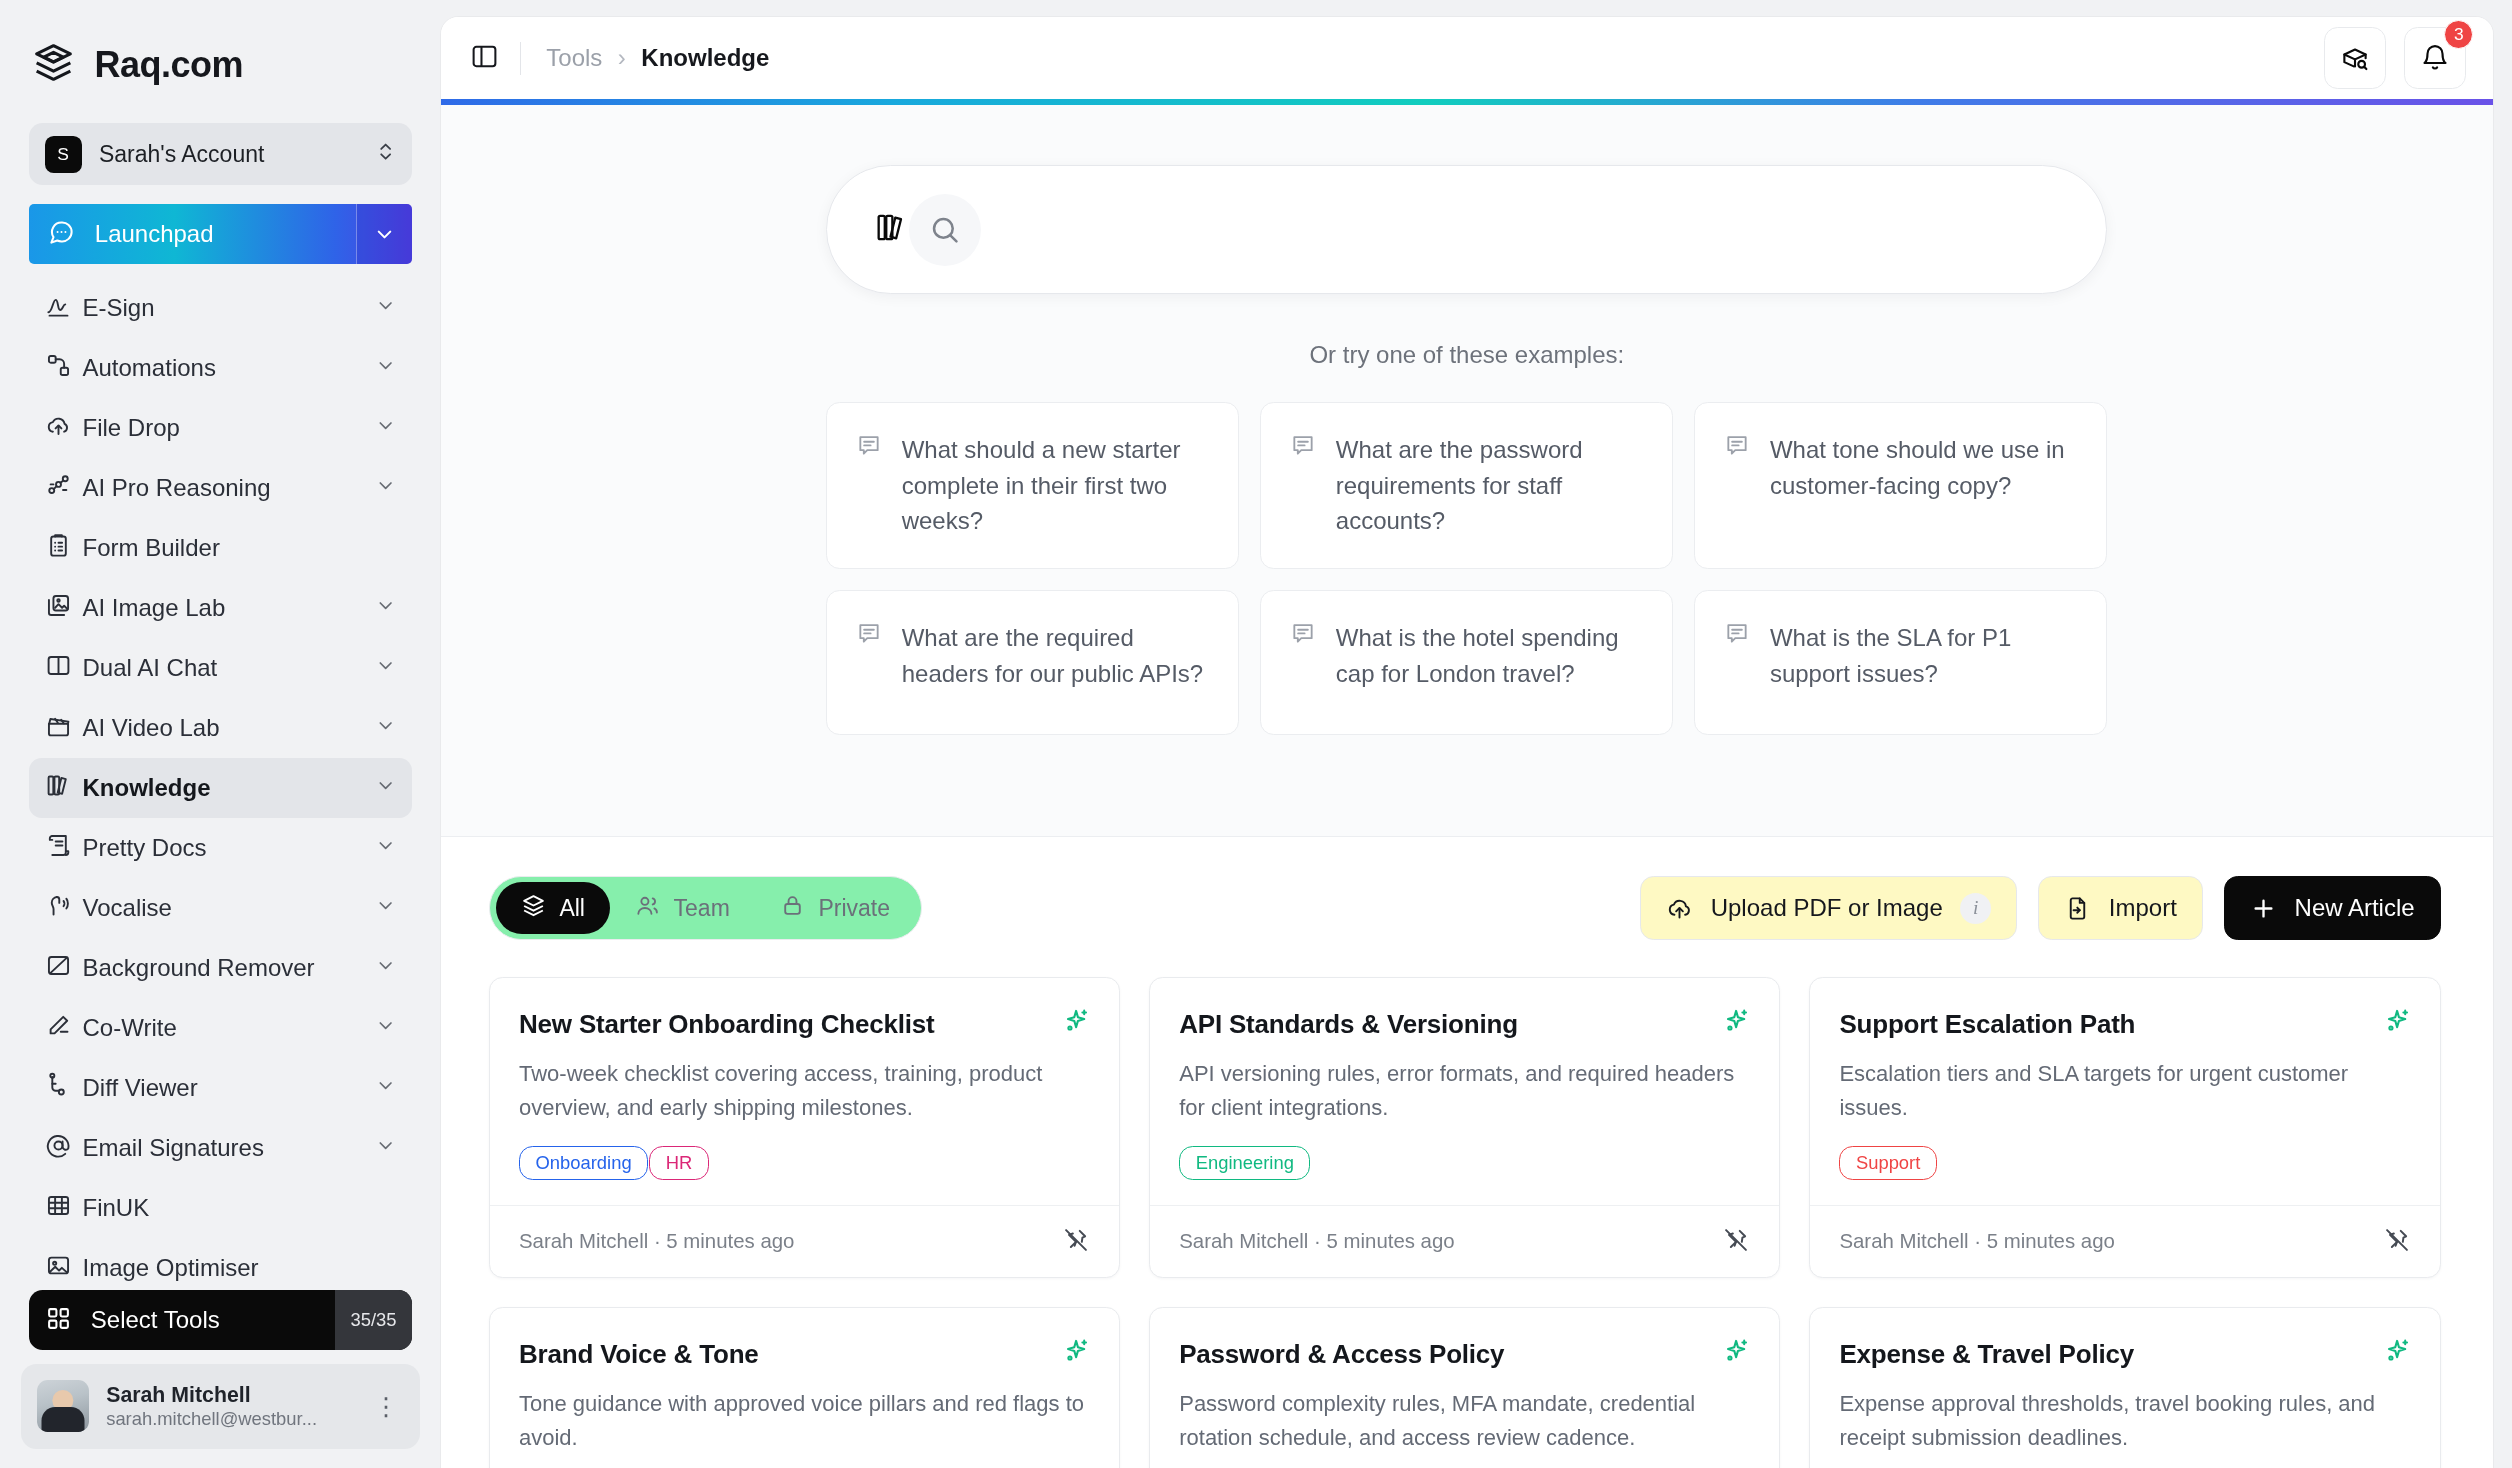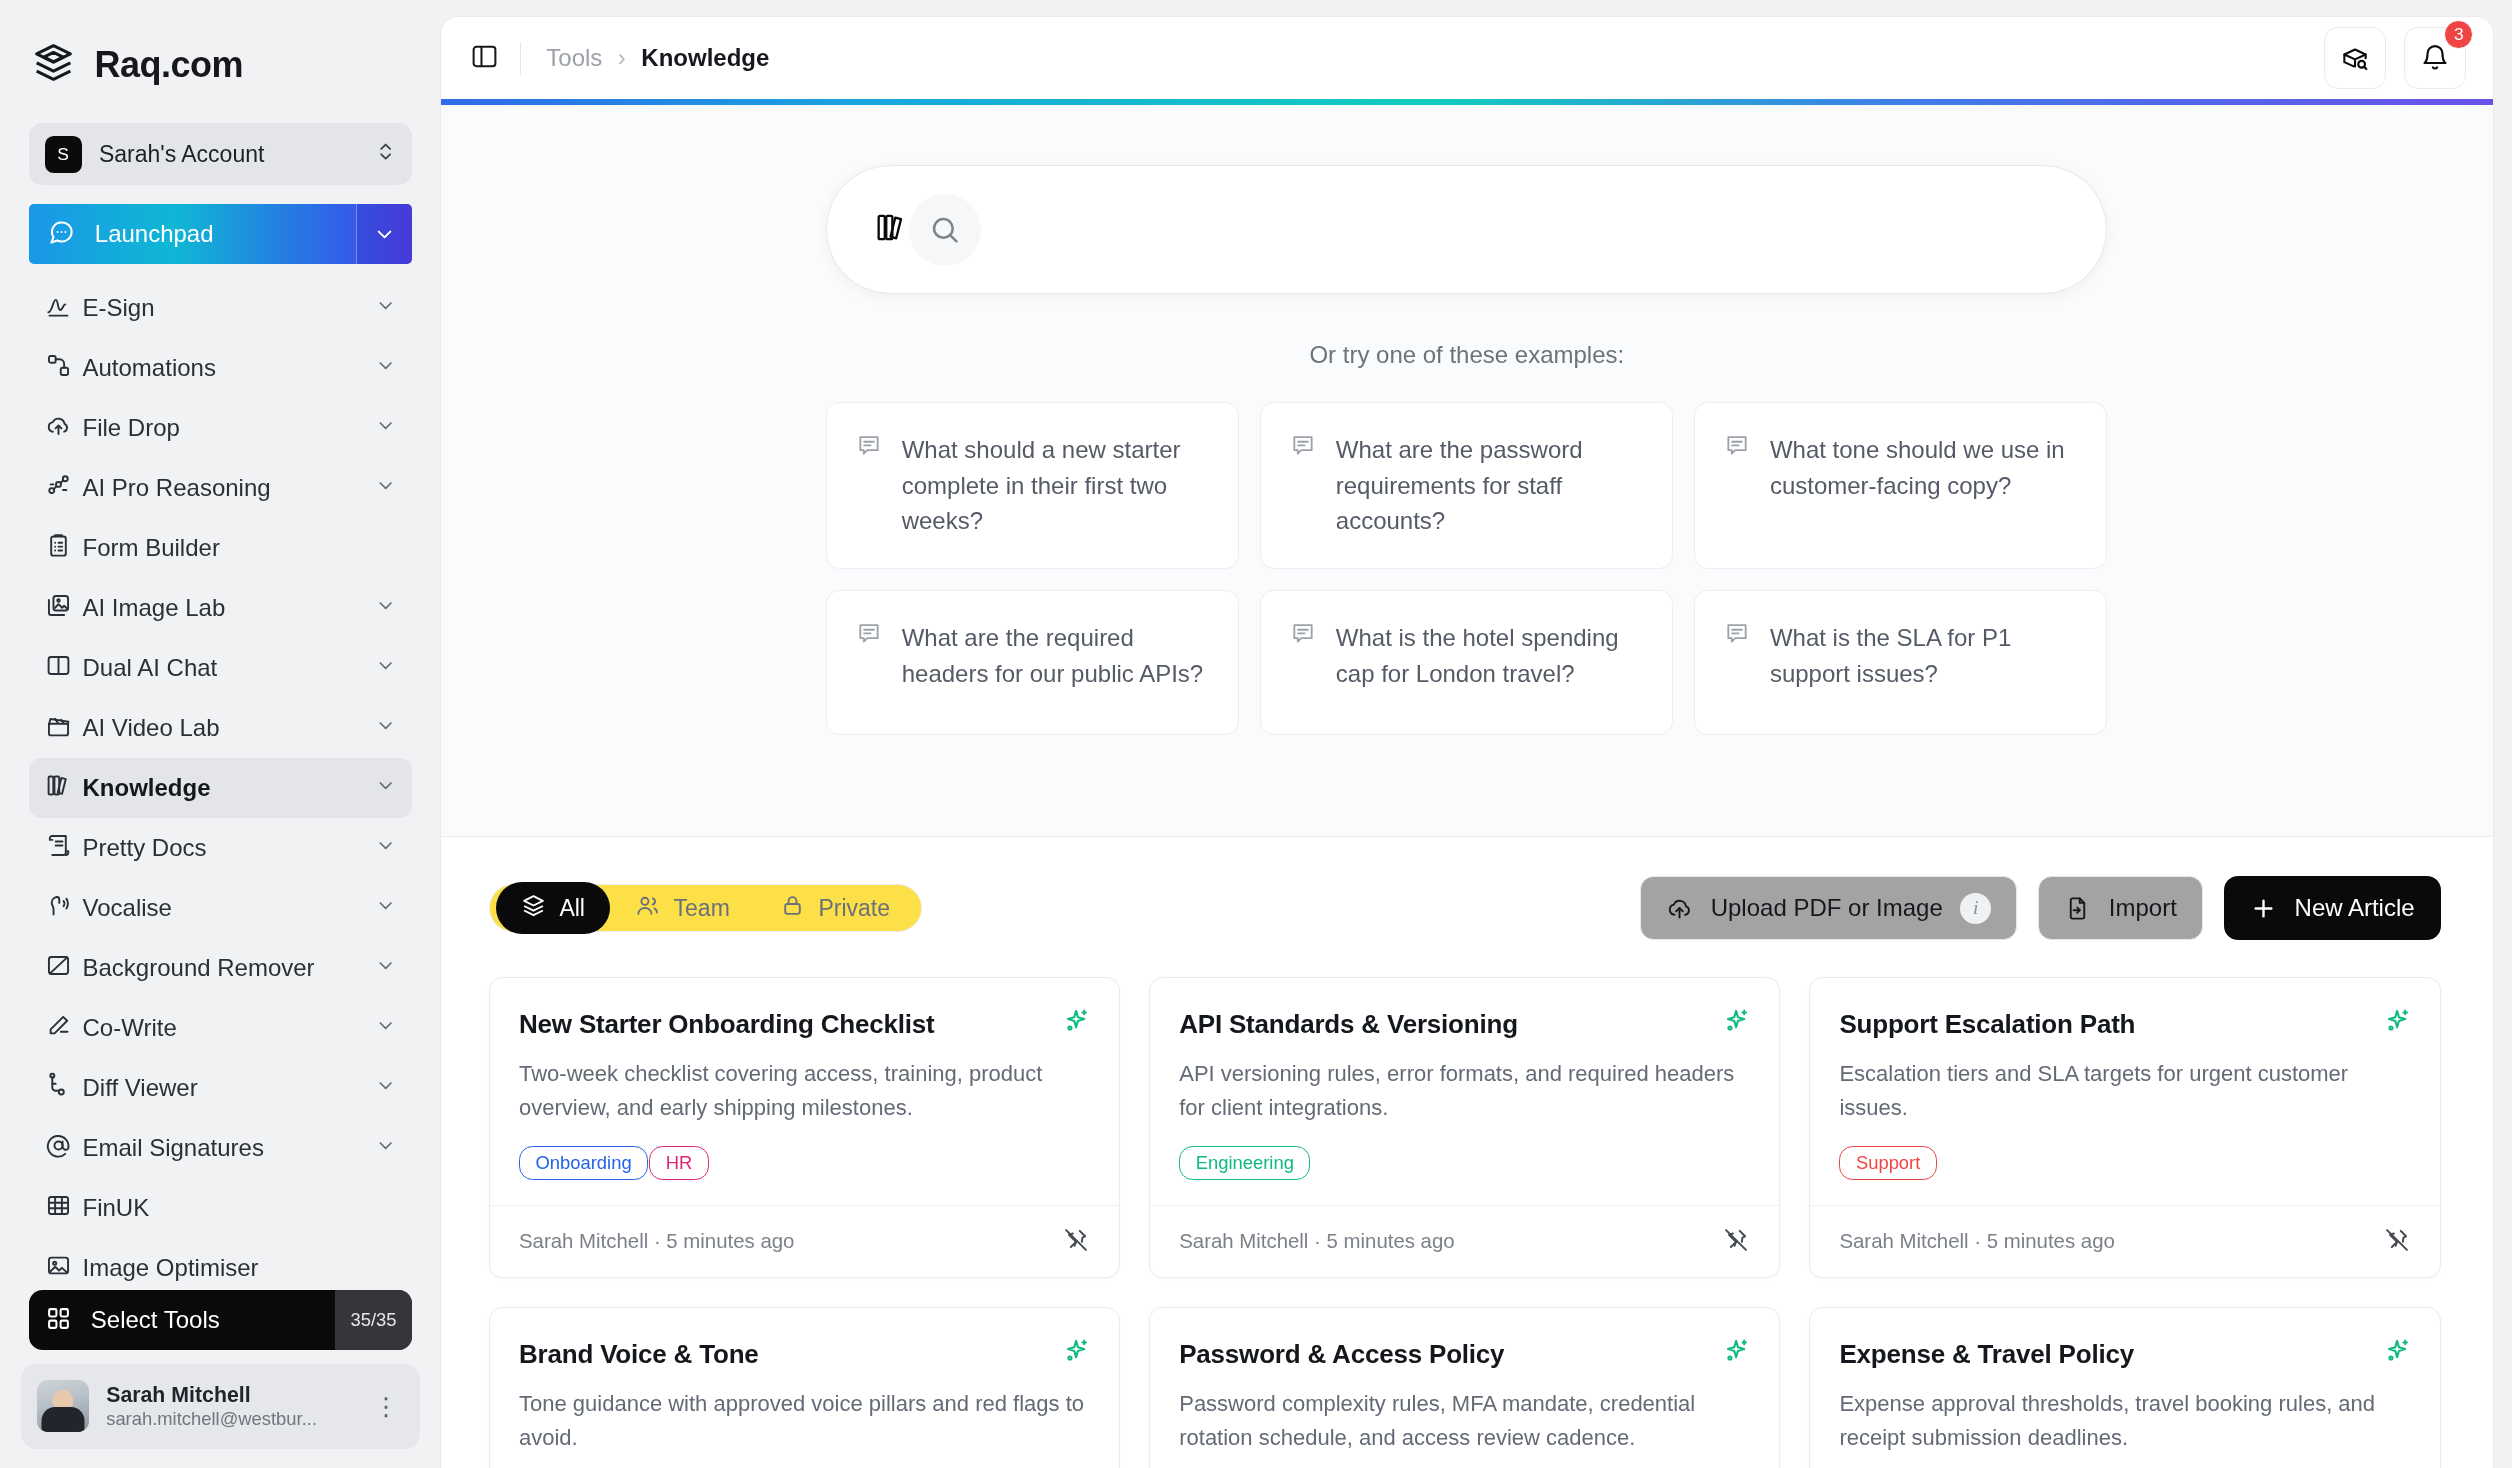--- a/index.html
+++ b/index.html
@@ -154,31 +154,31 @@
   }
   .example-text { font-size: 24px; line-height: 1.48; color: #555b66; }
 
   .section-divider { height: 1px; background: #eceef1; margin-top: 45px; }
 
   
   .list-toolbar {
     display: flex; align-items: center; padding: 39px 52px 0 48px; background: #fff;
   }
   .seg {
-    height: 48px; border: 1px solid #eaecef; border-radius: 32px;
-    display: flex; align-items: center; padding: 5.8px; background: #fde047;
+    height: 64px; border: 1px solid #eaecef; border-radius: 32px;
+    display: flex; align-items: center; padding: 5.8px; background: #86efac;
   }
   .seg-btn {
     height: 52px; display: flex; align-items: center; gap: 13.6px;
     padding: 0 25px; border-radius: 26px; font-size: 23px; color: #6b707a; cursor: pointer;
   }
   .seg-btn.active { background: #0a0a0a; color: #fff; }
   .toolbar-spacer { flex: 1; }
   .btn {
-    height: 64px; border: 1px solid #e6e8ec; border-radius: 13.6px; background: #a3a3a3;
+    height: 64px; border: 1px solid #e6e8ec; border-radius: 13.6px; background: #fef9c3;
     display: flex; align-items: center; gap: 17.4px; padding: 0 25px;
     font-size: 24px; color: #16181d; margin-left: 21.3px; cursor: pointer;
   }
   .btn.dark { background: #0a0a0a; border-color: #0a0a0a; color: #fff; }
   .info-dot {
     width: 31px; height: 31px; border-radius: 50%; background: #f0f1f4; color: #8a8f98;
     font-size: 19.4px; display: flex; align-items: center; justify-content: center;
     font-style: italic; font-family: "Liberation Serif", serif;
   }
 

